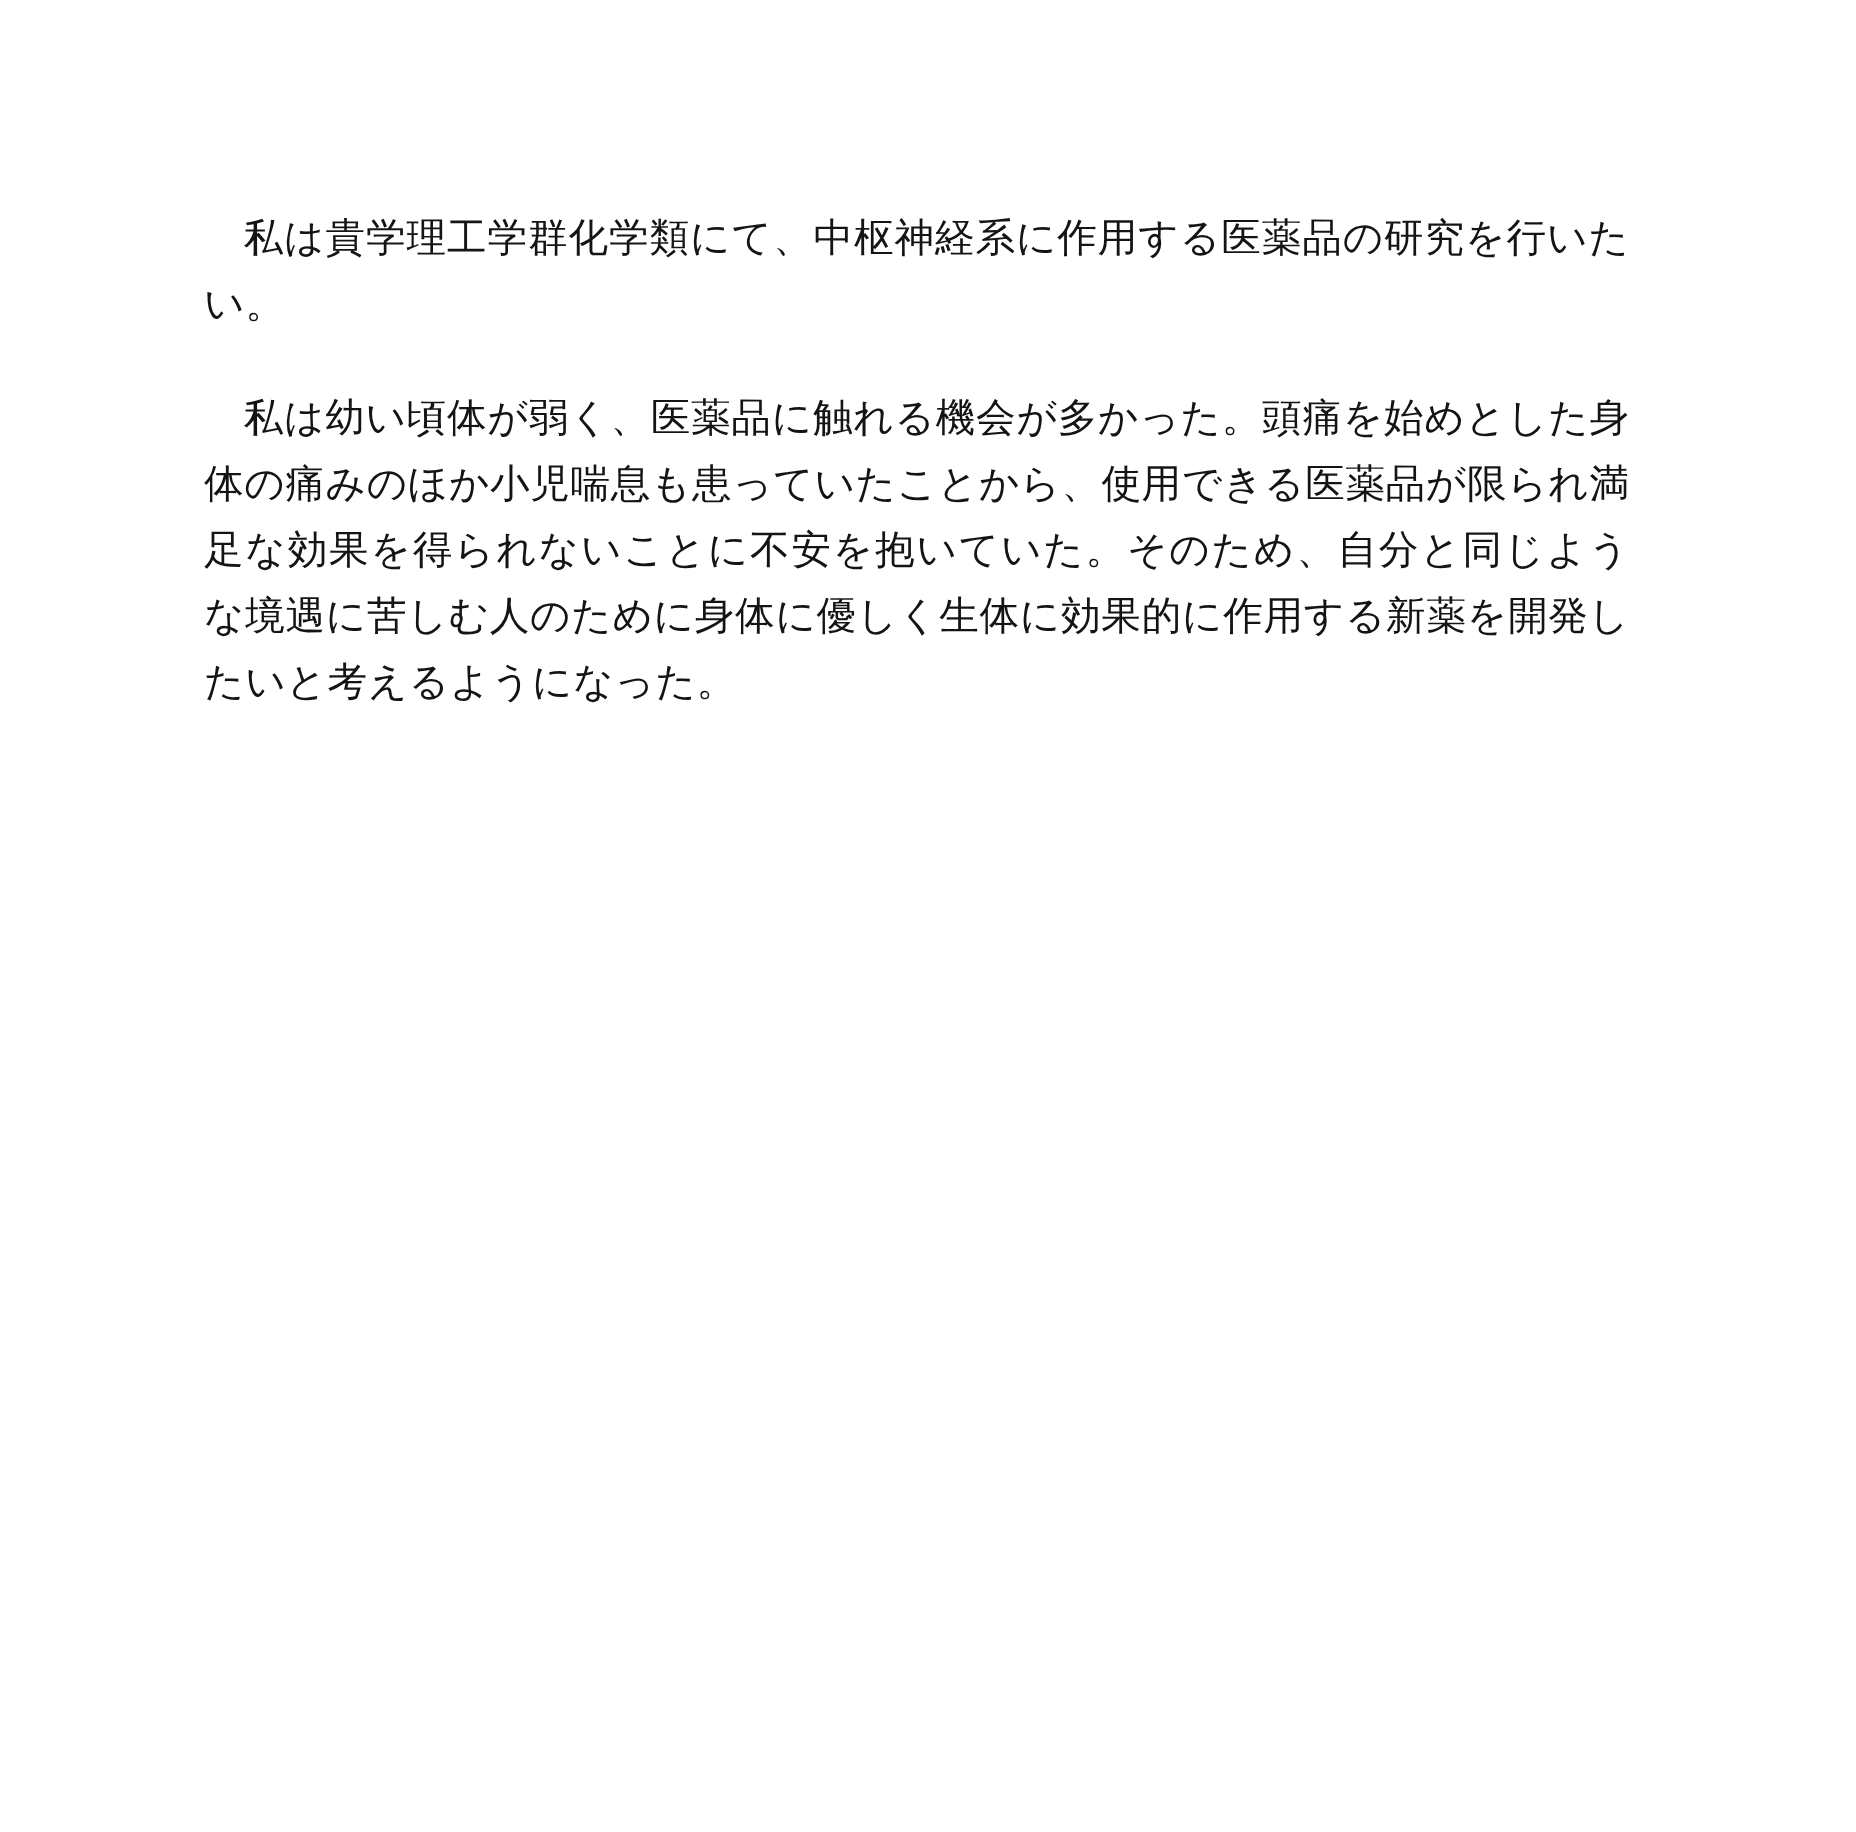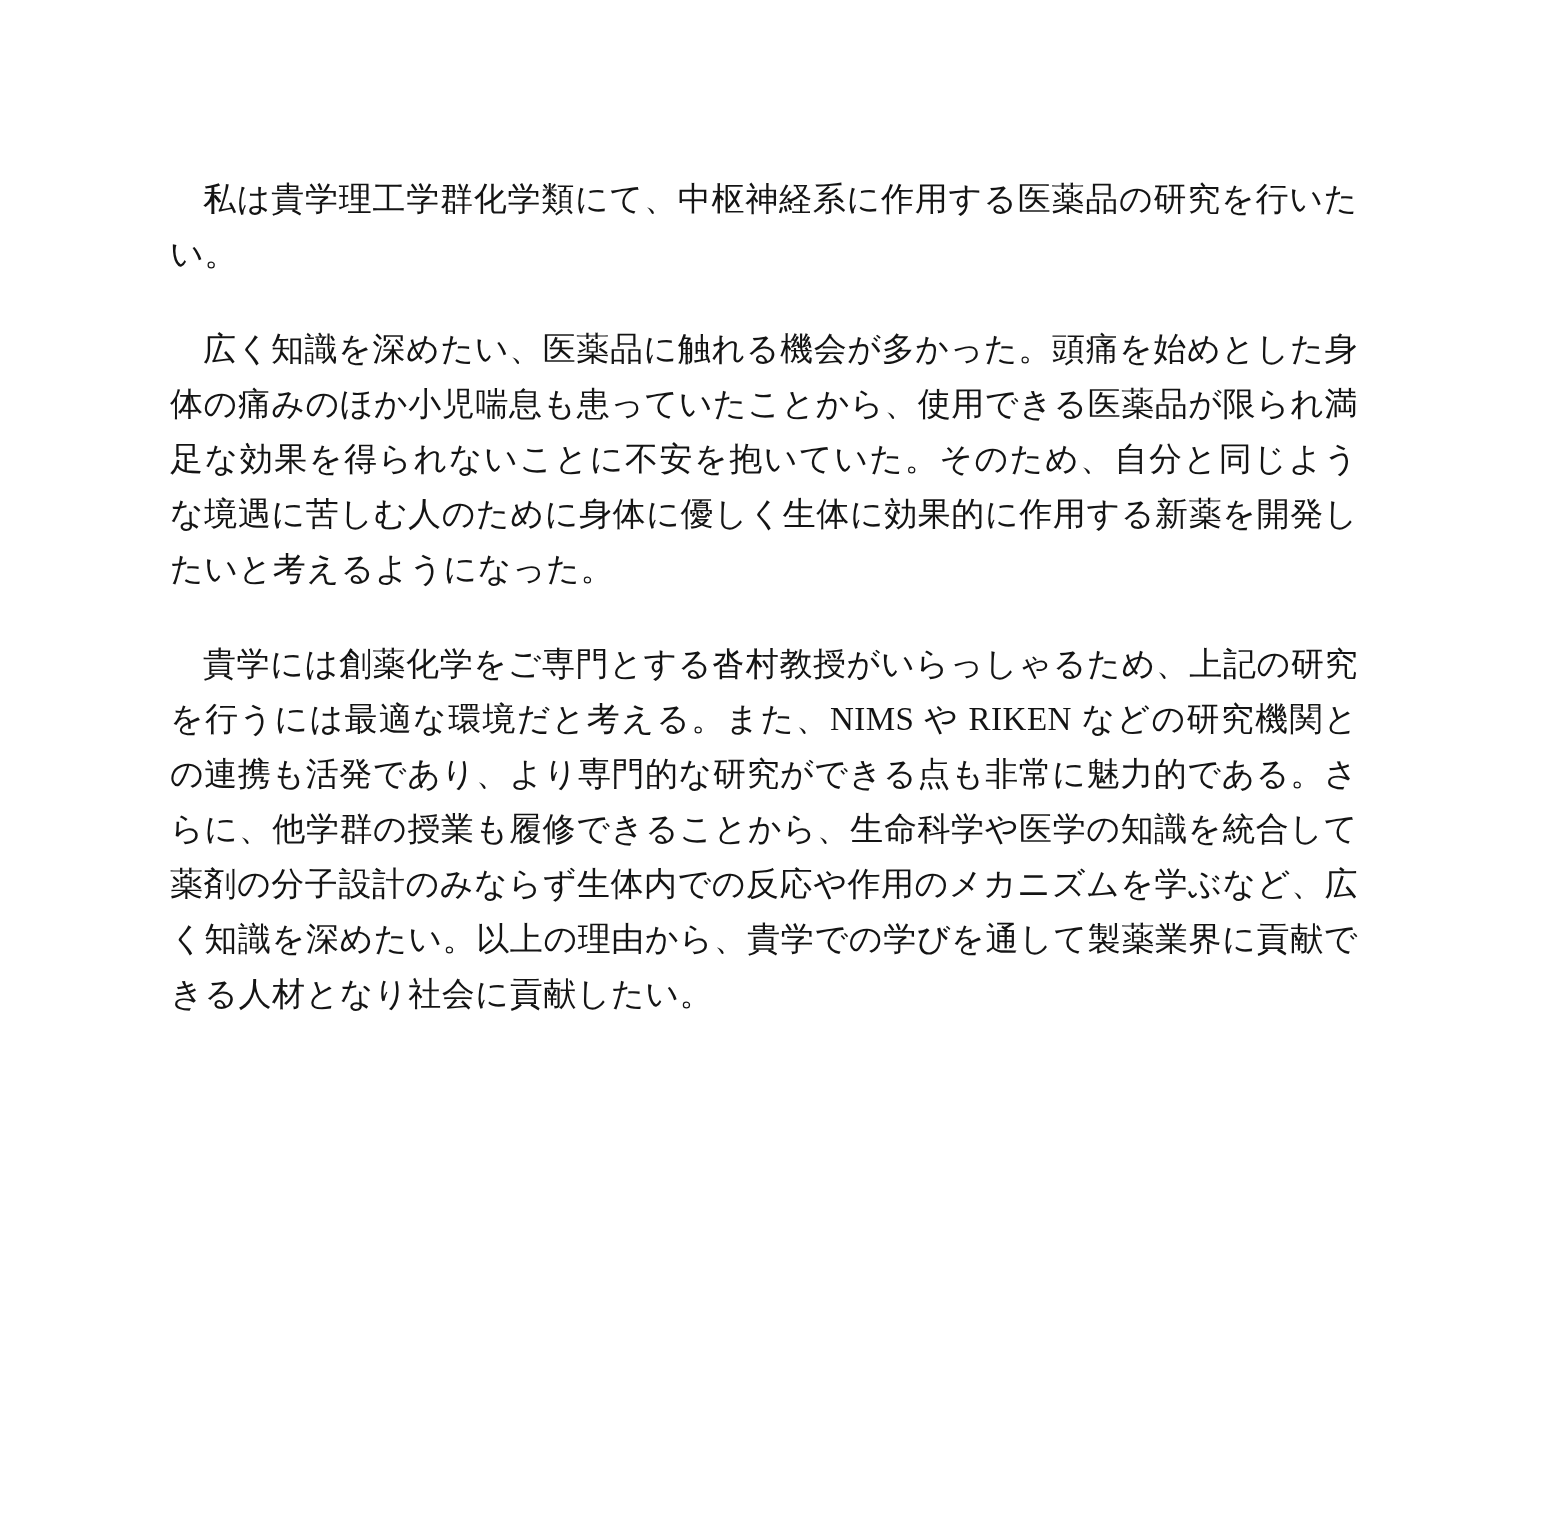--- a/index.html
+++ b/index.html
@@ -33,15 +33,14 @@
   }
   .para:last-child {
     margin-bottom: 0;
   }
 </style>
 </head>
 <body>
 
 <div class="page">
   <p class="para">私は貴学理工学群化学類にて、中枢神経系に作用する医薬品の研究を行いたい。</p>
-  <p class="para">広く知識を深めたい、医薬品に触れる機会が多かった。頭痛を始めとした身体の痛みのほか小児喘息も患っていたことから、使用できる医薬品が限られ満足な効果を得られないことに不安を抱いていた。そのため、自分と同じような境遇に苦しむ人のために身体に優しく生体に効果的に作用する新薬を開発したいと考えるようになった。</p>
-  <p class="para">貴学には創薬化学をご専門とする沓村教授がいらっしゃるため、上記の研究を行うには最適な環境だと考える。また、NIMS や RIKEN などの研究機関との連携も活発であり、より専門的な研究ができる点も非常に魅力的である。さらに、他学群の授業も履修できることから、生命科学や医学の知識を統合して薬剤の分子設計のみならず生体内での反応や作用のメカニズムを学ぶなど、広く知識を深めたい。以上の理由から、貴学での学びを通して製薬業界に貢献できる人材となり社会に貢献したい。</p>
+  <p class="para">私は幼い頃体が弱く、医薬品に触れる機会が多かった。頭痛を始めとした身体の痛みのほか小児喘息も患っていたことから、使用できる医薬品が限られ満足な効果を得られないことに不安を抱いていた。そのため、自分と同じような境遇に苦しむ人のために身体に優しく生体に効果的に作用する新薬を開発したいと考えるようになった。</p>
 </div>
 
 </body></html>

